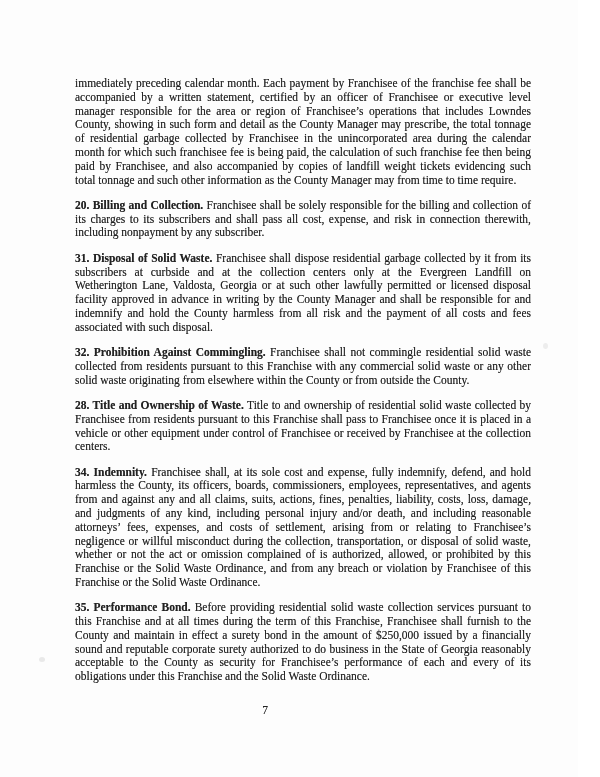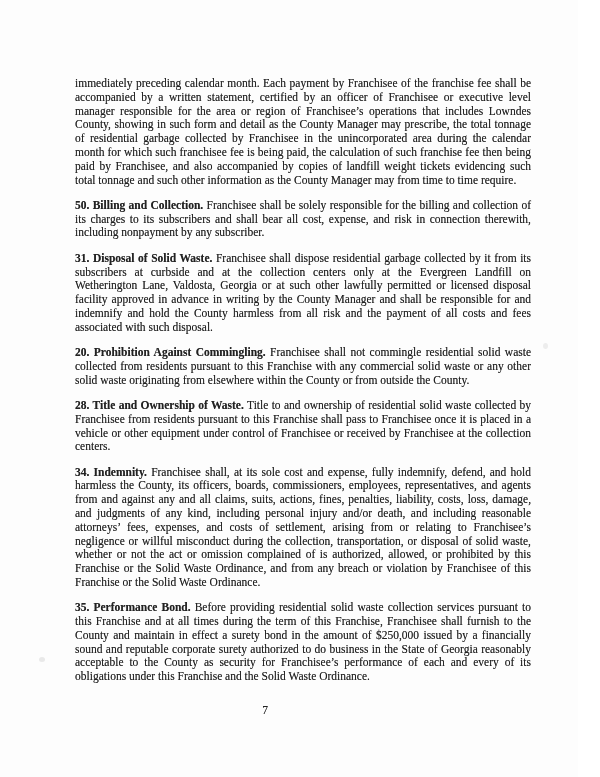--- a/index.html
+++ b/index.html
@@ -59,25 +59,25 @@
 </style>
 </head>
 <body>
 
 <div class="page">
 
   <div class="text-block">
 
     <p class="para"><b></b> <span>immediately preceding calendar month. Each payment by Franchisee of the franchise fee shall be accompanied by a written statement, certified by an officer of Franchisee or executive level manager responsible for the area or region of Franchisee’s operations that includes Lowndes County, showing in such form and detail as the County Manager may prescribe, the total tonnage of residential garbage collected by Franchisee in the unincorporated area during the calendar month for which such franchisee fee is being paid, the calculation of such franchise fee then being paid by Franchisee, and also accompanied by copies of landfill weight tickets evidencing such total tonnage and such other information as the County Manager may from time to time require.</span></p>
 
-    <p class="para"><b>50. Billing and Collection.</b> <span>Franchisee shall be solely responsible for the billing and collection of its charges to its subscribers and shall bear all cost, expense, and risk in connection therewith, including nonpayment by any subscriber.</span></p>
+    <p class="para"><b>20. Billing and Collection.</b> <span>Franchisee shall be solely responsible for the billing and collection of its charges to its subscribers and shall pass all cost, expense, and risk in connection therewith, including nonpayment by any subscriber.</span></p>
 
     <p class="para"><b>31. Disposal of Solid Waste.</b> <span>Franchisee shall dispose residential garbage collected by it from its subscribers at curbside and at the collection centers only at the Evergreen Landfill on Wetherington Lane, Valdosta, Georgia or at such other lawfully permitted or licensed disposal facility approved in advance in writing by the County Manager and shall be responsible for and indemnify and hold the County harmless from all risk and the payment of all costs and fees associated with such disposal.</span></p>
 
-    <p class="para"><b>20. Prohibition Against Commingling.</b> <span>Franchisee shall not commingle residential solid waste collected from residents pursuant to this Franchise with any commercial solid waste or any other solid waste originating from elsewhere within the County or from outside the County.</span></p>
+    <p class="para"><b>32. Prohibition Against Commingling.</b> <span>Franchisee shall not commingle residential solid waste collected from residents pursuant to this Franchise with any commercial solid waste or any other solid waste originating from elsewhere within the County or from outside the County.</span></p>
 
     <p class="para"><b>28. Title and Ownership of Waste.</b> <span>Title to and ownership of residential solid waste collected by Franchisee from residents pursuant to this Franchise shall pass to Franchisee once it is placed in a vehicle or other equipment under control of Franchisee or received by Franchisee at the collection centers.</span></p>
 
     <p class="para"><b>34. Indemnity.</b> <span>Franchisee shall, at its sole cost and expense, fully indemnify, defend, and hold harmless the County, its officers, boards, commissioners, employees, representatives, and agents from and against any and all claims, suits, actions, fines, penalties, liability, costs, loss, damage, and judgments of any kind, including personal injury and/or death, and including reasonable attorneys’ fees, expenses, and costs of settlement, arising from or relating to Franchisee’s negligence or willful misconduct during the collection, transportation, or disposal of solid waste, whether or not the act or omission complained of is authorized, allowed, or prohibited by this Franchise or the Solid Waste Ordinance, and from any breach or violation by Franchisee of this Franchise or the Solid Waste Ordinance.</span></p>
 
     <p class="para"><b>35. Performance Bond.</b> <span>Before providing residential solid waste collection services pursuant to this Franchise and at all times during the term of this Franchise, Franchisee shall furnish to the County and maintain in effect a surety bond in the amount of $250,000 issued by a financially sound and reputable corporate surety authorized to do business in the State of Georgia reasonably acceptable to the County as security for Franchisee’s performance of each and every of its obligations under this Franchise and the Solid Waste Ordinance.</span></p>
 
   </div>
 
   <div class="page-number">7</div>

